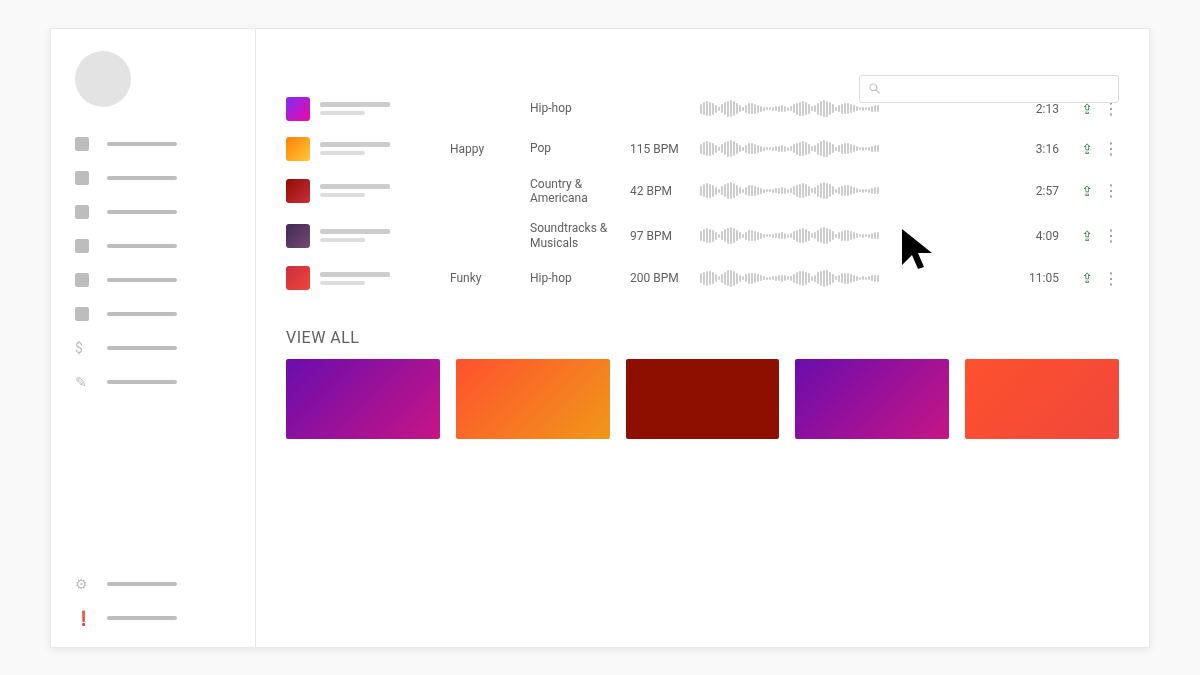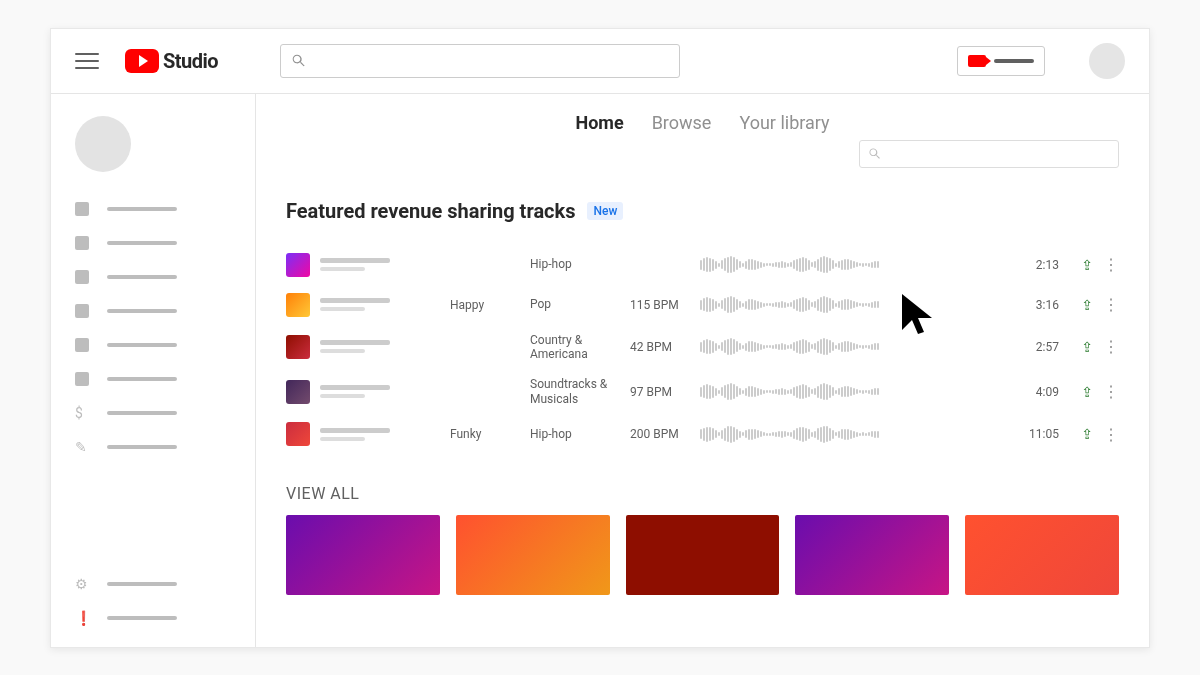--- a/index.html
+++ b/index.html
@@ -222,42 +222,20 @@
     .section2-row { display: flex; align-items: center; justify-content: space-between; margin-top: 30px; margin-bottom: 12px; }
     .view-all { font-size: 16px; color: #606060; letter-spacing: 0.5px; cursor: pointer; }
     .collections { display: flex; gap: 16px; }
     .collection { flex: 1; height: 80px; border-radius: 2px; cursor: pointer; }
   </style>
 </head>
 <body>
 
 <div class="frame">
 
-  <div class="header">
-    <div class="hamburger">
-      <span></span>
-        <span></span>
-        <span></span>
-    </div>
-    <div class="logo">
-      <div class="logo-play"></div>
-      <span class="logo-text">Studio</span>
-    </div>
-    <div class="top-search">
-      <svg viewBox="0 0 24 24">
-          <path d="M15.5 14h-.79l-.28-.27a6.471 6.471 0 001.57-5.34C15.27 5.01 12.39 2.5 9 2.5 5.41 2.5 2.5 5.41 2.5 9c0 3.39 2.51 6.27 5.89 6.5a6.471 6.471 0 005.34-1.57l.27.28v.79l5 4.99L20.49 19l-4.99-5zM9 14c-2.76 0-5-2.24-5-5s2.24-5 5-5 5 2.24 5 5-2.24 5-5 5z"></path>
-        </svg>
-    </div>
-    <div class="spacer"></div>
-    <div class="create-btn">
-      <div class="cam-icon"></div>
-      <div class="create-line"></div>
-    </div>
-    <div class="profile-circle"></div>
-  </div>
 
   <div class="body">
 
     <div class="sidebar">
       <div class="avatar-area">
         <div class="avatar"></div>
       </div>
       <div class="nav">
         <div class="nav-item">
             <div class="icon-stub"></div>
@@ -298,36 +276,27 @@
             <div class="label-stub"></div>
           </div>
         <div class="nav-item">
             <div class="fb-icon" style="width:14px"></div>
             <div class="label-stub"></div>
           </div>
       </div>
     </div>
 
     <div class="main">
-      <div class="tabs-row">
-        <div class="tab active">Home</div>
-        <div class="tab">Browse</div>
-        <div class="tab">Your library</div>
-      </div>
       <div class="inline-search">
         <svg viewBox="0 0 24 24">
             <path d="M15.5 14h-.79l-.28-.27a6.471 6.471 0 001.57-5.34C15.27 5.01 12.39 2.5 9 2.5 5.41 2.5 2.5 5.41 2.5 9c0 3.39 2.51 6.27 5.89 6.5a6.471 6.471 0 005.34-1.57l.27.28v.79l5 4.99L20.49 19l-4.99-5zM9 14c-2.76 0-5-2.24-5-5s2.24-5 5-5 5 2.24 5 5-2.24 5-5 5z"></path>
           </svg>
       </div>
 
       <div class="content">
-        <div class="section-title-row">
-          <span class="section-title">Featured revenue sharing tracks</span>
-          <span class="badge">New</span>
-        </div>
 
         <div class="tracks" id="tracks">
             <div class="track-row">
               <div class="track-thumb g1"></div>
               <div class="title-stubs">
                 <span></span>
                 <span></span>
               </div>
               <div></div>
               <div style="line-height:1.2">Hip-hop</div>

